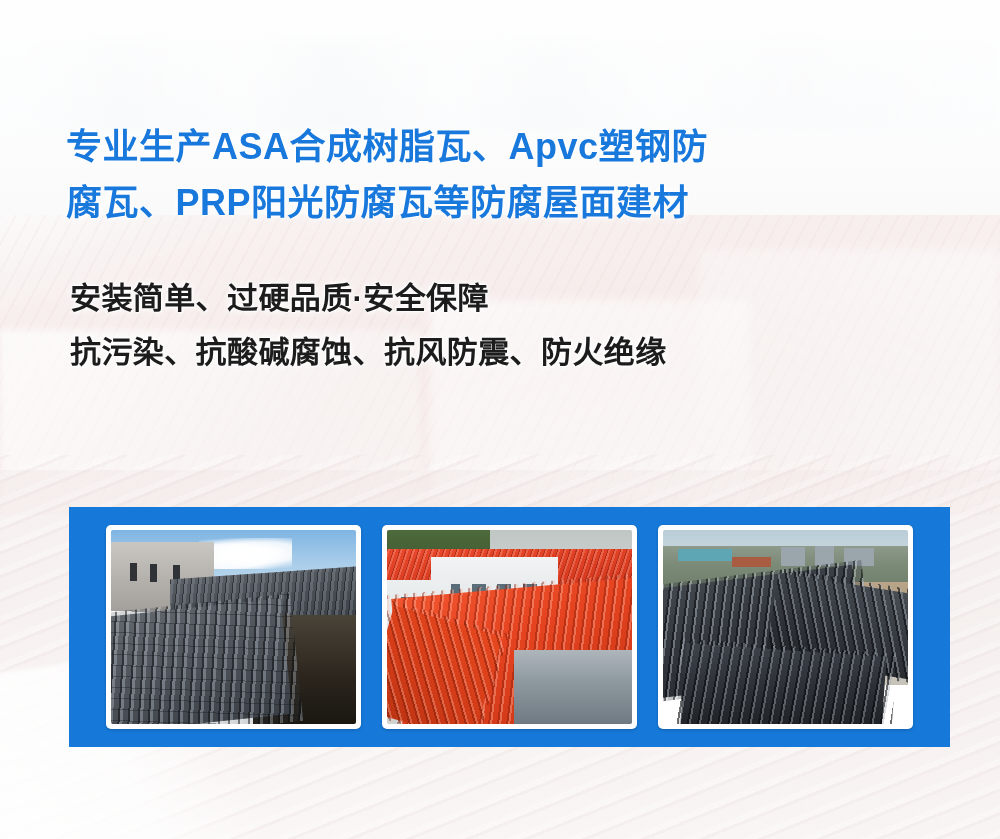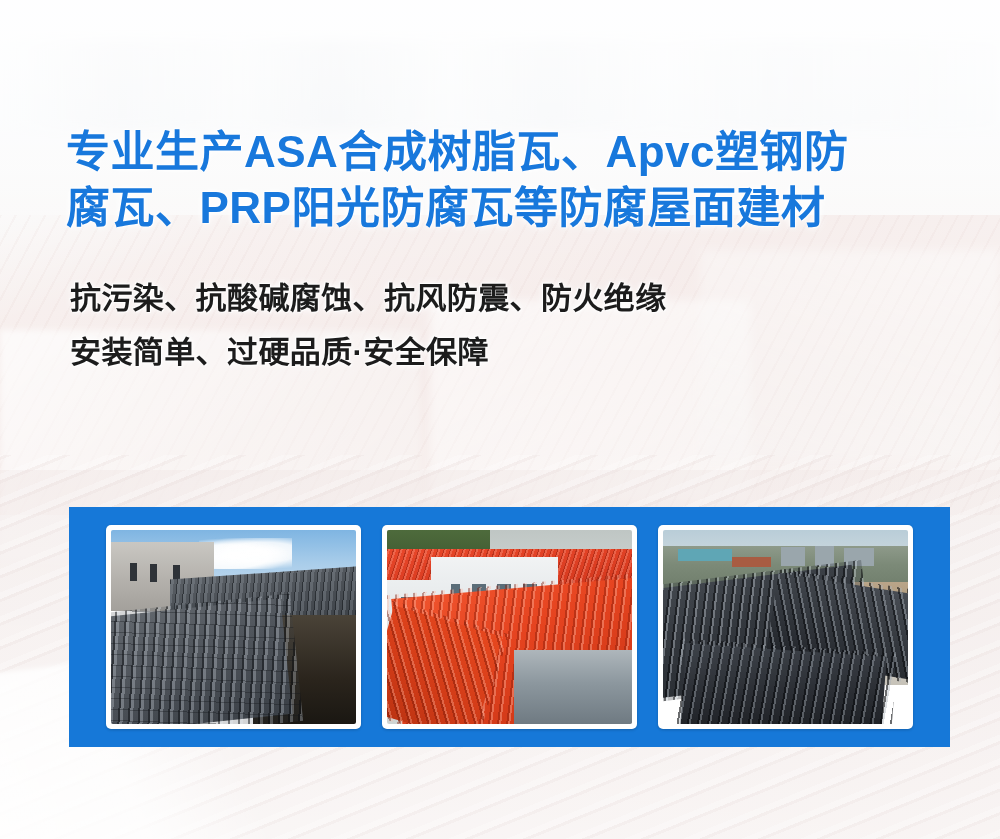--- a/index.html
+++ b/index.html
@@ -85,21 +85,21 @@
   .bg-veil{
     background:linear-gradient(180deg,rgba(255,255,255,.80) 0%,rgba(255,255,255,.62) 18%,
       rgba(255,255,255,.56) 45%,rgba(255,255,255,.58) 70%,rgba(255,255,255,.60) 100%);
   }
 
   
   .content{position:absolute;left:0;top:0;width:1000px;height:839px;}
 
   #headline{
     position:absolute;left:66px;top:95px;width:880px;
-    font-size:44px;font-weight:bold;line-height:56px;
+    font-size:36px;font-weight:bold;line-height:56px;
     letter-spacing:.5px;color:#1878DC;
     text-shadow:
       0 0 6px rgba(255,255,255,.95),
       0 0 12px rgba(255,255,255,.85),
       1px 1px 0 rgba(255,255,255,.7),
       -1px -1px 0 rgba(255,255,255,.7);
     white-space:pre-line;
   }
 
   #subtitle{
@@ -292,22 +292,22 @@
   <div class="bg-layer bg-roof-bottom-stripes"></div>
   <div class="bg-layer bg-ridge"></div>
   <div class="bg-layer bg-veil"></div>
 
   <div class="content">
 
     <h1 id="headline">专业生产ASA合成树脂瓦、Apvc塑钢防
 腐瓦、PRP阳光防腐瓦等防腐屋面建材</h1>
 
     <div id="subtitle">
+      <span class="sub-line">安装简单、过硬品质·安全保障</span>
       <span class="sub-line">抗污染、抗酸碱腐蚀、抗风防震、防火绝缘</span>
-      <span class="sub-line">安装简单、过硬品质·安全保障</span>
     </div>
 
     <div id="gallery">
 
       <div class="photo" title="深灰色合成树脂瓦屋面实景">
         <div class="photo-inner">
           <div class="ph-layer p1-sky"></div>
           <div class="ph-layer p1-cloud"></div>
           <div class="ph-layer p1-house">
             <i class="p1-win" style="left:18%;top:30%;height:26%"></i>

